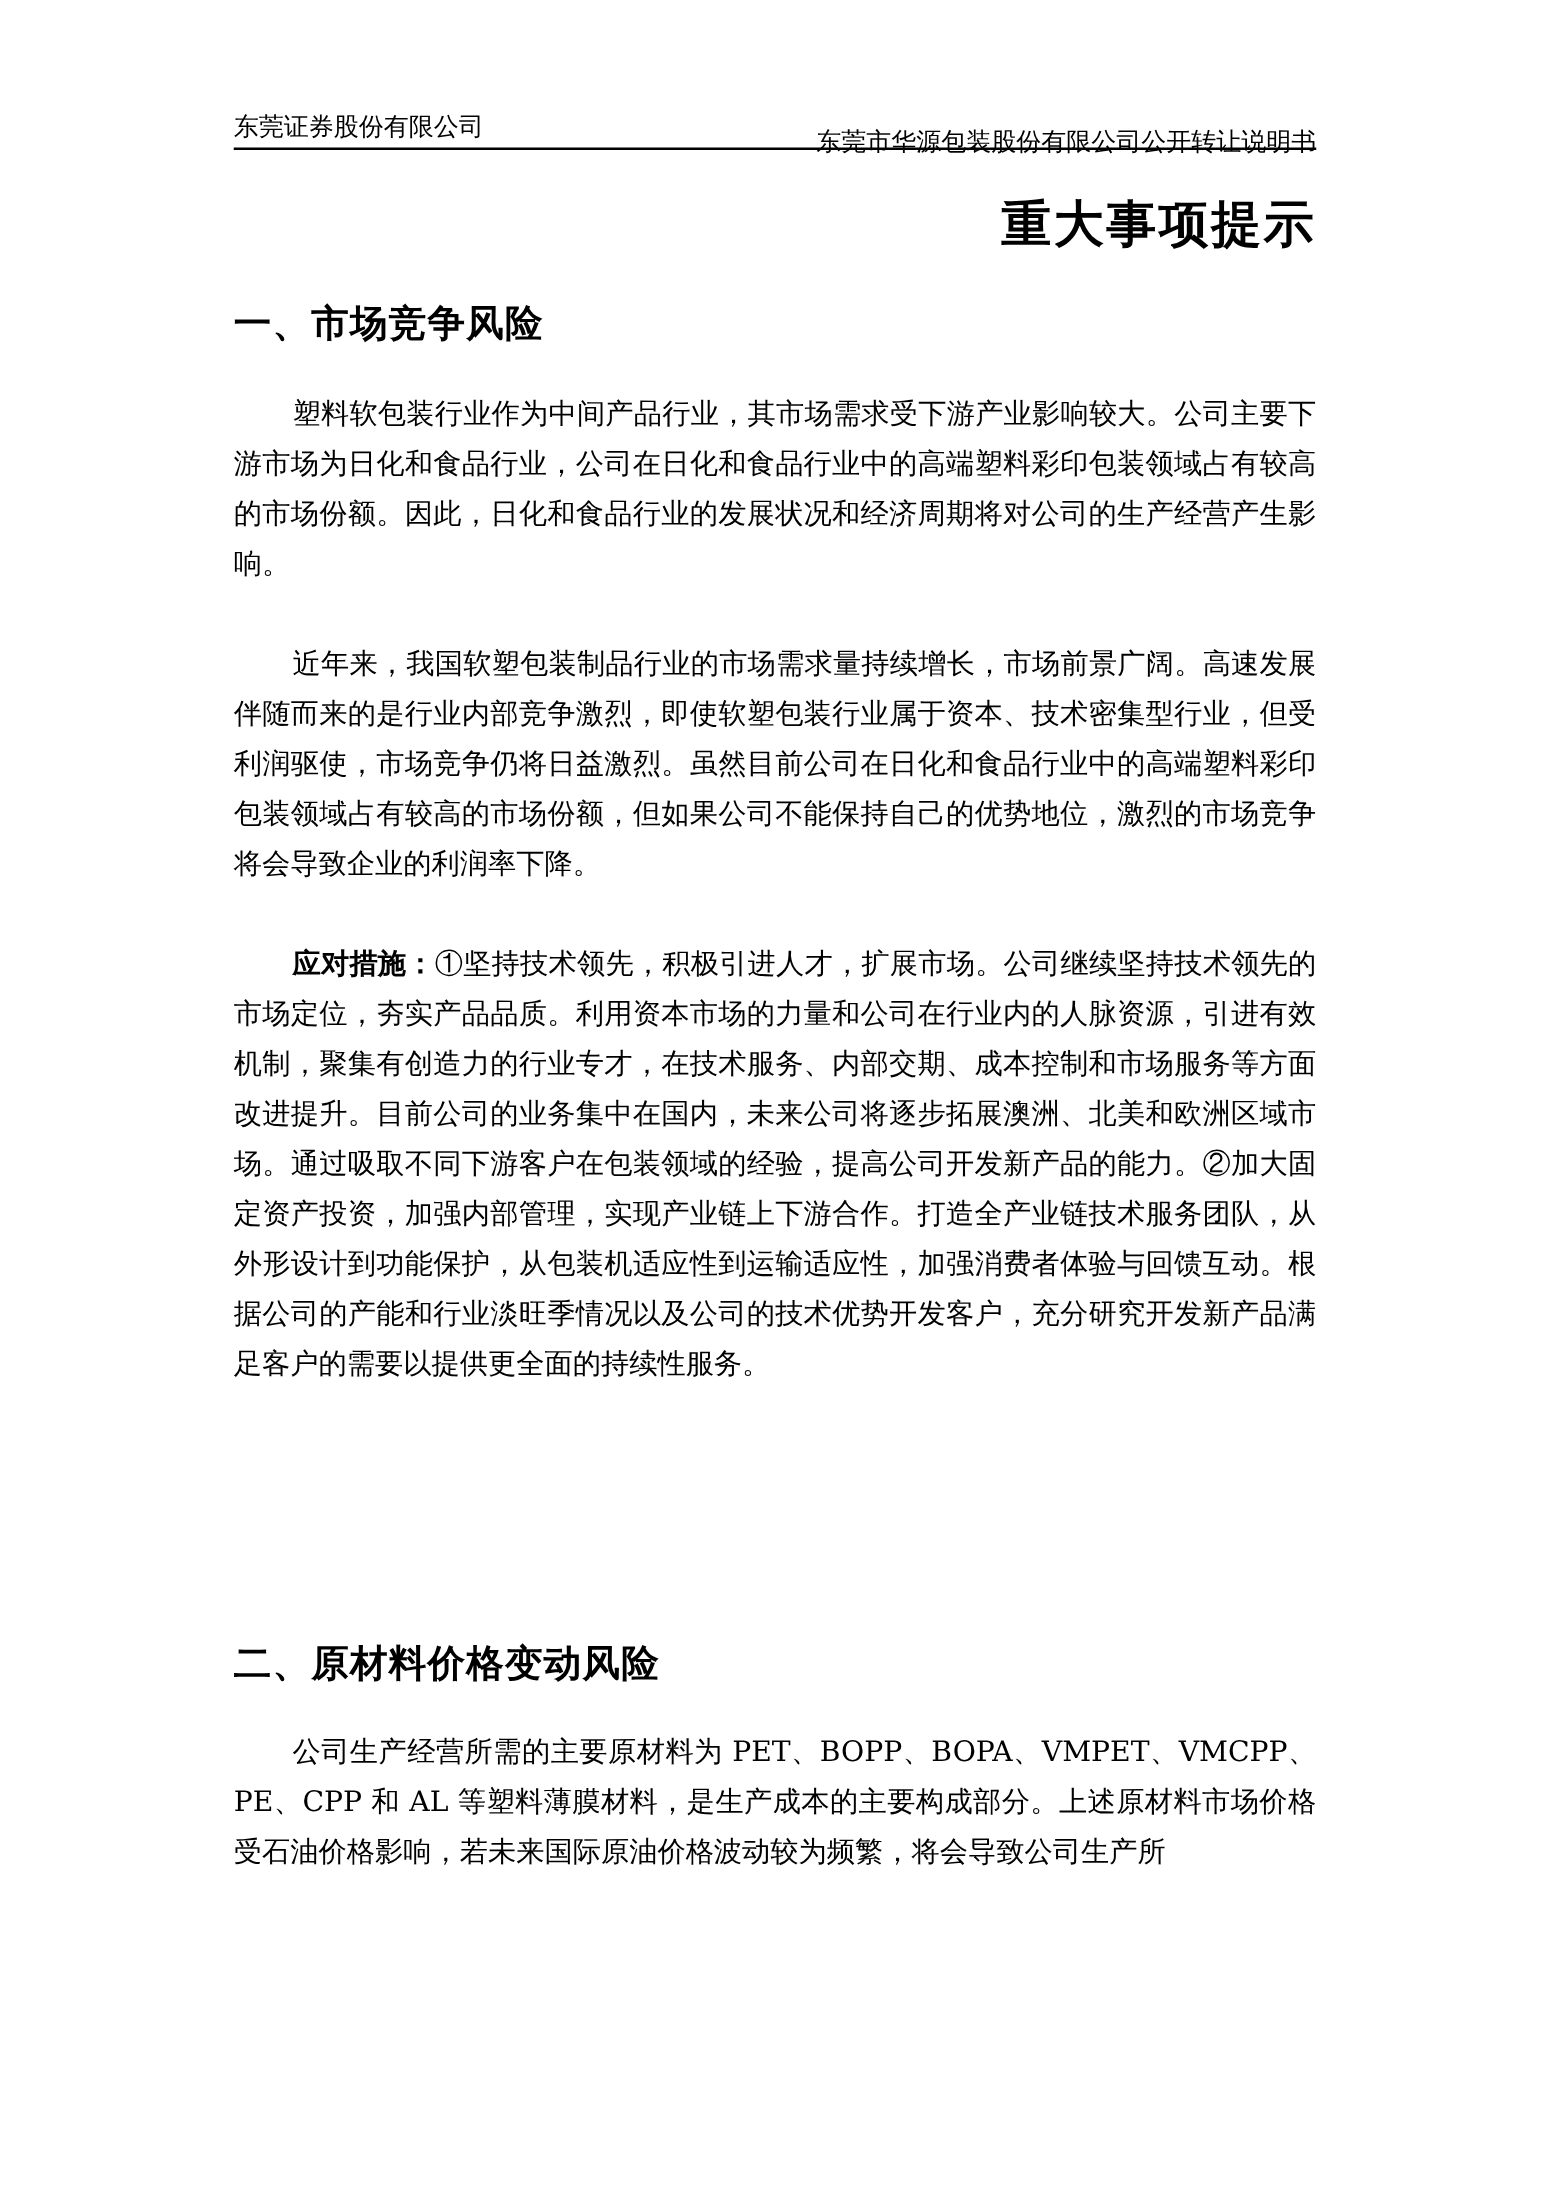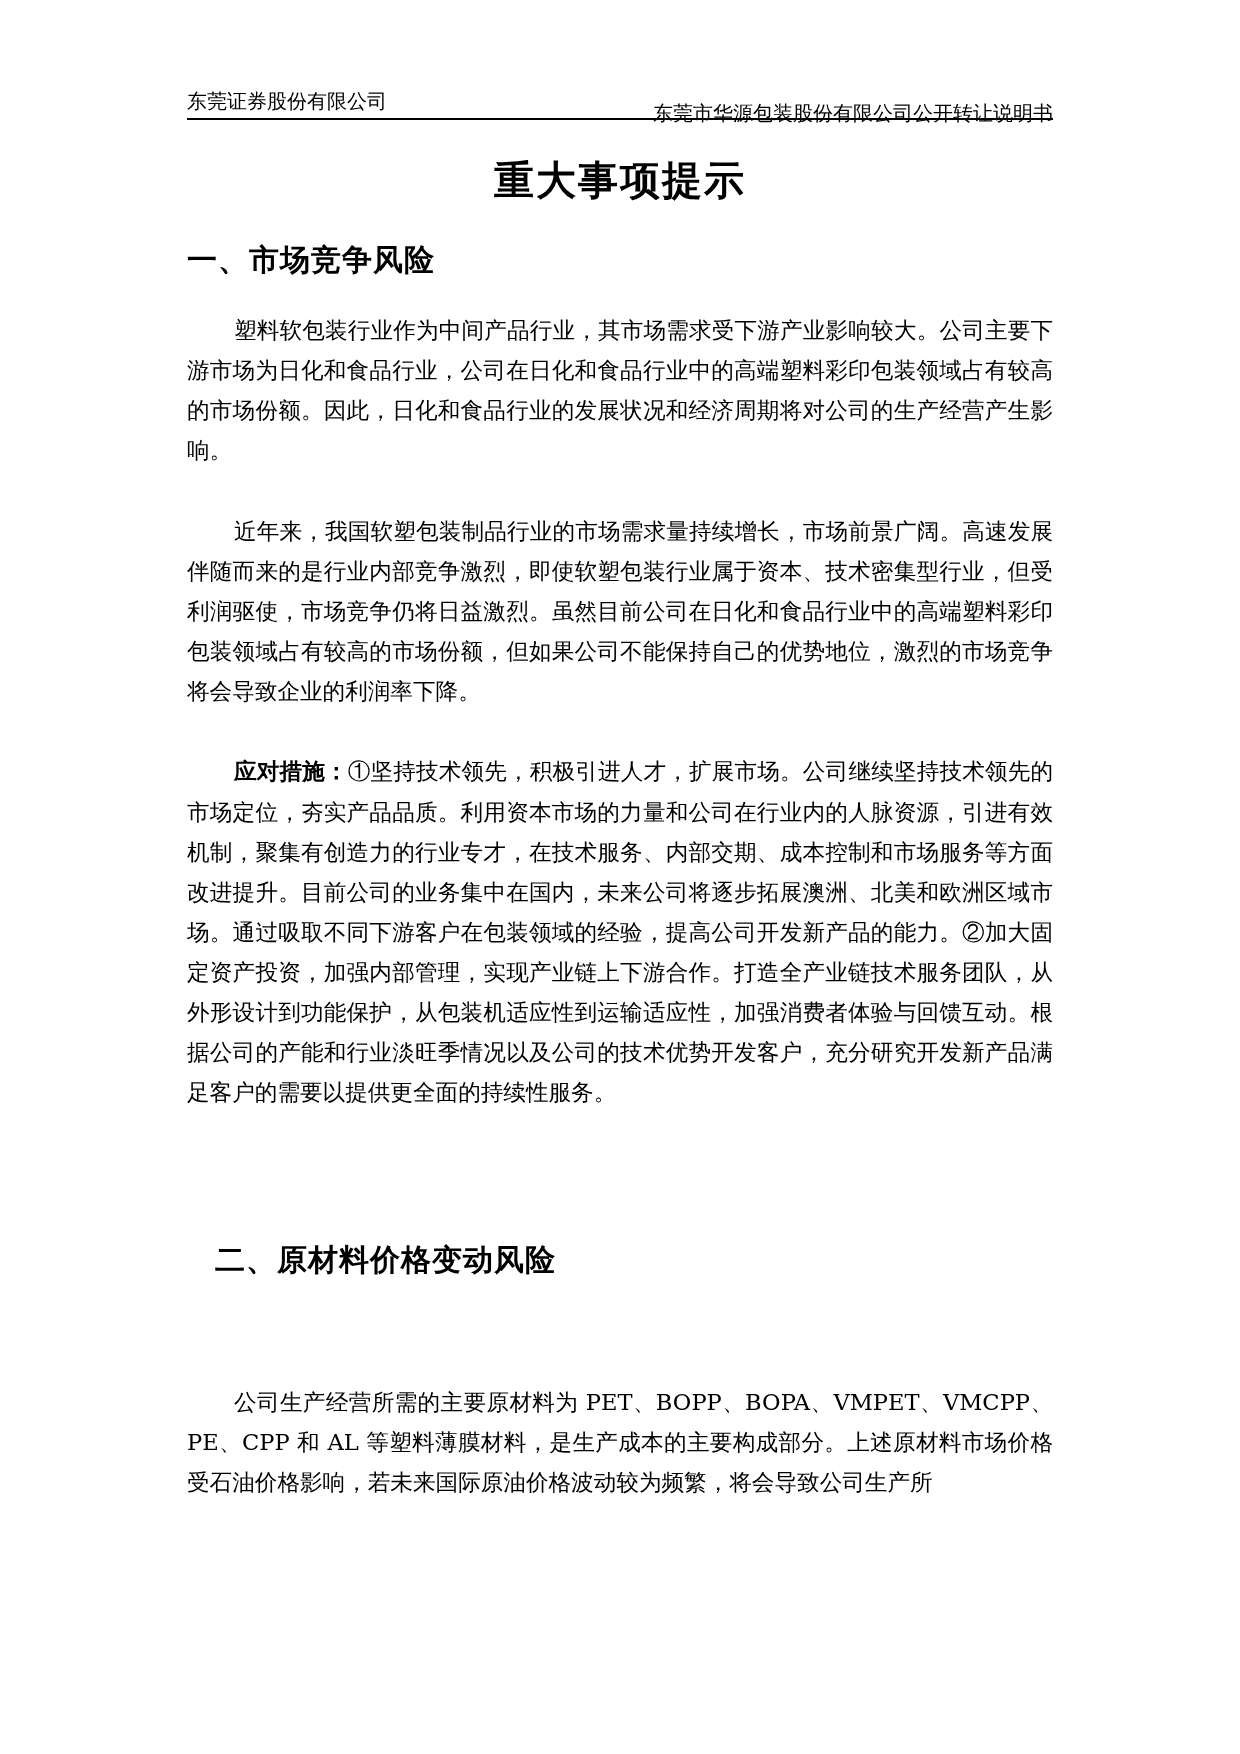--- a/index.html
+++ b/index.html
@@ -50,21 +50,21 @@
       top: 118px;
       width: 866px;
       height: 2px;
       background: #000000;
     }
     .doc-title {
       position: absolute;
       left: 187px;
       top: 150px;
       width: 866px;
-      text-align: center;
+      text-align: right;
       font-family: "DejaVu Sans", "Liberation Sans", sans-serif;
       font-weight: bold;
       font-size: 40px;
       line-height: 60px;
       letter-spacing: 2px;
     }
     .section-heading {
       position: absolute;
       left: 187px;
       width: 866px;
@@ -107,24 +107,24 @@
   <div class="running-header">
     <span class="left">东莞证券股份有限公司</span>
     <span class="right">东莞市华源包装股份有限公司公开转让说明书</span>
   </div>
   <div class="header-rule"></div>
 
   <div class="doc-title">重大事项提示</div>
 
   <div class="section-heading" style="top:240px;">一、市场竞争风险</div>
 
-  <p class="para" style="top:311px;font-family:Liberation Serif, serif;"><span>塑料软包装行业作为中间产品行业，其市场需求受下游产业影响较大。公司主要下游市场为日化和食品行业，公司在日化和食品行业中的高端塑料彩印包装领域占有较高的市场份额。因此，日化和食品行业的发展状况和经济周期将对公司的生产经营产生影响。</span></p>
+  <p class="para" style="top:311px;"><span>塑料软包装行业作为中间产品行业，其市场需求受下游产业影响较大。公司主要下游市场为日化和食品行业，公司在日化和食品行业中的高端塑料彩印包装领域占有较高的市场份额。因此，日化和食品行业的发展状况和经济周期将对公司的生产经营产生影响。</span></p>
 
   <p class="para" style="top:511px;"><span>近年来，我国软塑包装制品行业的市场需求量持续增长，市场前景广阔。高速发展伴随而来的是行业内部竞争激烈，即使软塑包装行业属于资本、技术密集型行业，但受利润驱使，市场竞争仍将日益激烈。虽然目前公司在日化和食品行业中的高端塑料彩印包装领域占有较高的市场份额，但如果公司不能保持自己的优势地位，激烈的市场竞争将会导致企业的利润率下降。</span></p>
 
   <p class="para" style="top:751px;"><span class="bold-lead">应对措施：</span><span>①坚持技术领先，积极引进人才，扩展市场。公司继续坚持技术领先的市场定位，夯实产品品质。利用资本市场的力量和公司在行业内的人脉资源，引进有效机制，聚集有创造力的行业专才，在技术服务、内部交期、成本控制和市场服务等方面改进提升。目前公司的业务集中在国内，未来公司将逐步拓展澳洲、北美和欧洲区域市场。通过吸取不同下游客户在包装领域的经验，提高公司开发新产品的能力。②加大固定资产投资，加强内部管理，实现产业链上下游合作。打造全产业链技术服务团队，从外形设计到功能保护，从包装机适应性到运输适应性，加强消费者体验与回馈互动。根据公司的产能和行业淡旺季情况以及公司的技术优势开发客户，充分研究开发新产品满足客户的需要以提供更全面的持续性服务。</span></p>
 
-  <div class="section-heading" style="top:1240px;margin-left:28px;">二、原材料价格变动风险</div>
+  <div class="section-heading" style="top:1312px;">二、原材料价格变动风险</div>
 
   <p class="para" style="top:1382px;"><span>公司生产经营所需的主要原材料为 PET、BOPP、BOPA、VMPET、VMCPP、PE、CPP 和 AL 等塑料薄膜材料，是生产成本的主要构成部分。上述原材料市场价格受石油价格影响，若未来国际原油价格波动较为频繁，将会导致公司生产所</span></p>
 
 
 </div>
 
 </body></html>

